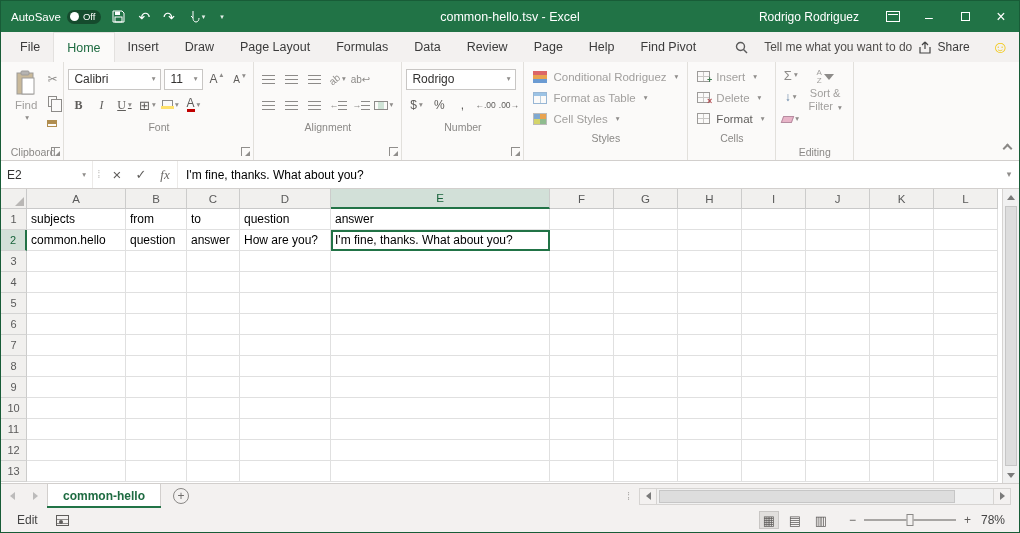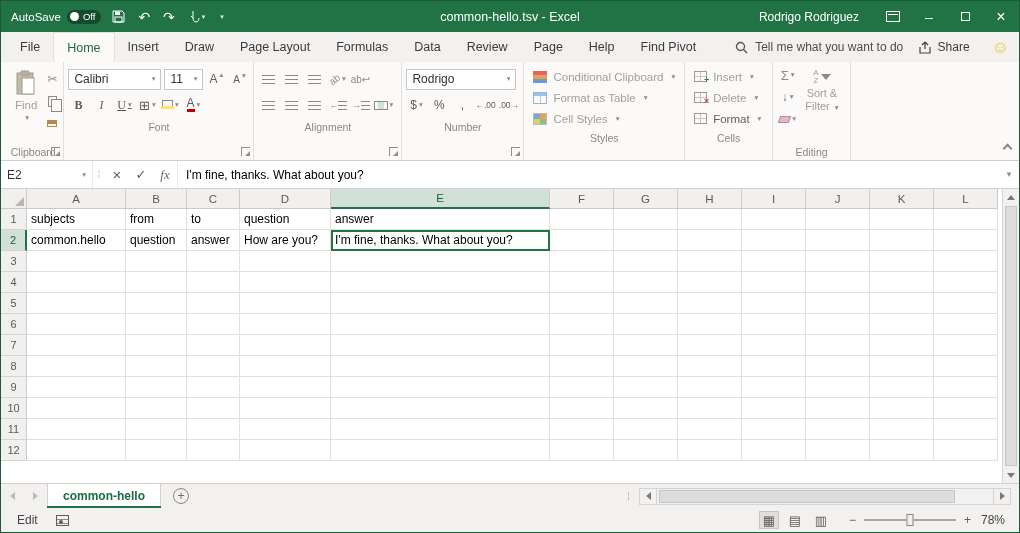--- a/index.html
+++ b/index.html
@@ -21,21 +21,21 @@
 .tb-user{font-size:12px;margin-right:16px}
 .winbtn{width:36px;height:31px;display:flex;align-items:center;justify-content:center;font-size:14px;line-height:1}
 .maxbox{width:9px;height:9px;border:1px solid #fff}
 .ribopts{width:14px;height:11px;border:1px solid #fff;position:relative}
 .ribopts::after{content:"";position:absolute;left:1px;right:1px;top:2px;height:1px;background:#fff}
 
 
 .tabrow{height:30px;background:#f3f1f0;display:flex;align-items:center;flex:none;padding:0 10px 0 6px}
 .rtab{padding:0 13px;height:30px;display:flex;align-items:center;color:#3b3b3b;font-size:12.5px;white-space:nowrap}
 .rtab.active{background:#fbfaf9;color:#1e6b41;border:1px solid #e3e1df;border-bottom:none}
-.tellme{display:flex;align-items:center;gap:7px;margin-left:26px;color:#4f4d4b;white-space:nowrap}
+.tellme{display:flex;align-items:center;gap:16px;margin-left:26px;color:#4f4d4b;white-space:nowrap}
 .spacer{flex:1}
 .share{display:flex;align-items:center;gap:6px;color:#3b3b3b;margin-right:22px}
 .smiley{color:#f2c811;font-size:17px;line-height:1}
 
 
 .ribbon{height:99px;background:#fbfaf9;border-bottom:1px solid #d2cfcd;display:flex;flex:none;padding:0 2px;position:relative}
 .rgroup{position:relative;display:flex;flex-direction:column;border-right:1px solid #e2e0dc;padding:4px 4px 0}
 .gcontent{flex:1;display:flex}
 .glabel{height:17px;font-size:10.5px;color:#8a8886;display:flex;align-items:center;justify-content:center}
 .launcher{position:absolute;right:3px;bottom:4px;width:9px;height:9px;border-left:1px solid #908e8c;border-top:1px solid #908e8c}
@@ -387,21 +387,21 @@
       <div class="glabel">
           <span>Number</span>
         </div>
       <span class="launcher"></span>
     </div>
 
     <div class="rgroup">
       <div class="rowstack" style="justify-content:flex-start">
         <div class="srow">
             <span class="styic sty-cf"></span>
-            <span>Conditional Clipboard</span>
+            <span>Conditional Rodriguez</span>
             <span class="dd">▾</span>
           </div>
         <div class="srow">
             <span class="styic sty-tbl"></span>
             <span>Format as Table</span>
             <span class="dd">▾</span>
           </div>
         <div class="srow">
             <span class="styic sty-cs"></span>
             <span>Cell Styles</span>
@@ -684,20 +684,35 @@
             <div class="cell" style="width: 91px;"></div>
             <div class="cell" style="width: 219px;"></div>
             <div class="cell" style="width: 64px;"></div>
             <div class="cell" style="width: 64px;"></div>
             <div class="cell" style="width: 64px;"></div>
             <div class="cell" style="width: 64px;"></div>
             <div class="cell" style="width: 64px;"></div>
             <div class="cell" style="width: 64px;"></div>
             <div class="cell" style="width: 64px;"></div>
           </div>
+          <div class="grow">
+            <div class="rh">13</div>
+            <div class="cell" style="width: 99px;"></div>
+            <div class="cell" style="width: 61px;"></div>
+            <div class="cell" style="width: 53px;"></div>
+            <div class="cell" style="width: 91px;"></div>
+            <div class="cell" style="width: 219px;"></div>
+            <div class="cell" style="width: 64px;"></div>
+            <div class="cell" style="width: 64px;"></div>
+            <div class="cell" style="width: 64px;"></div>
+            <div class="cell" style="width: 64px;"></div>
+            <div class="cell" style="width: 64px;"></div>
+            <div class="cell" style="width: 64px;"></div>
+            <div class="cell" style="width: 64px;"></div>
+          </div>
         </div>
     </div>
     <div class="vscroll">
       <span class="varrow">
           <span class="tri-up"></span>
         </span>
       <div class="vthumb"></div>
       <span class="varrow">
           <span class="tri-down"></span>
         </span>

